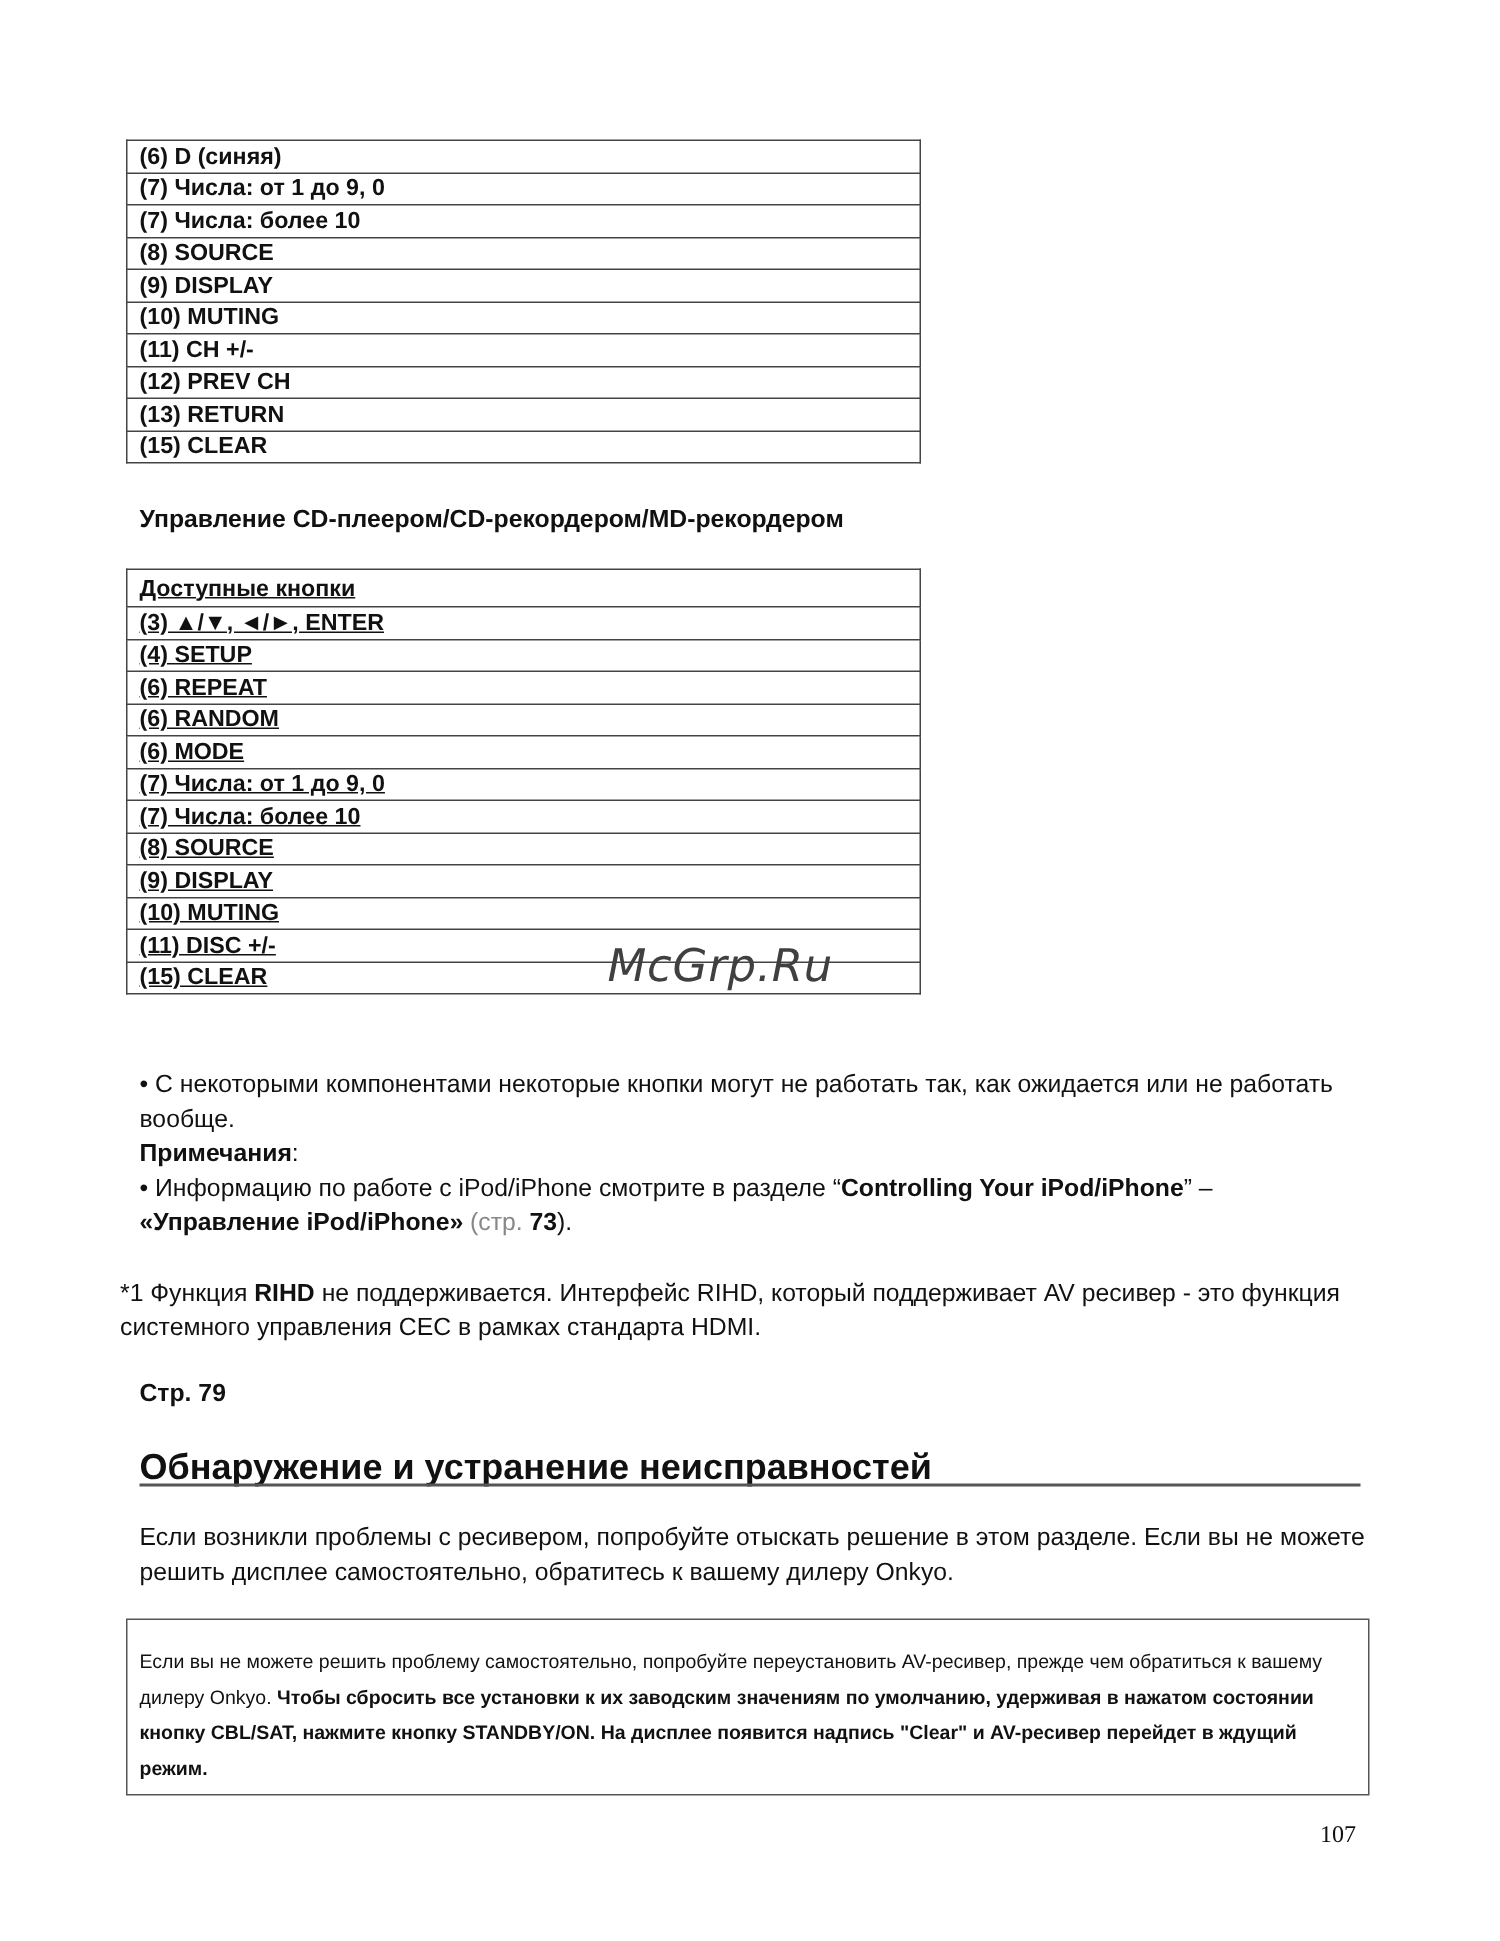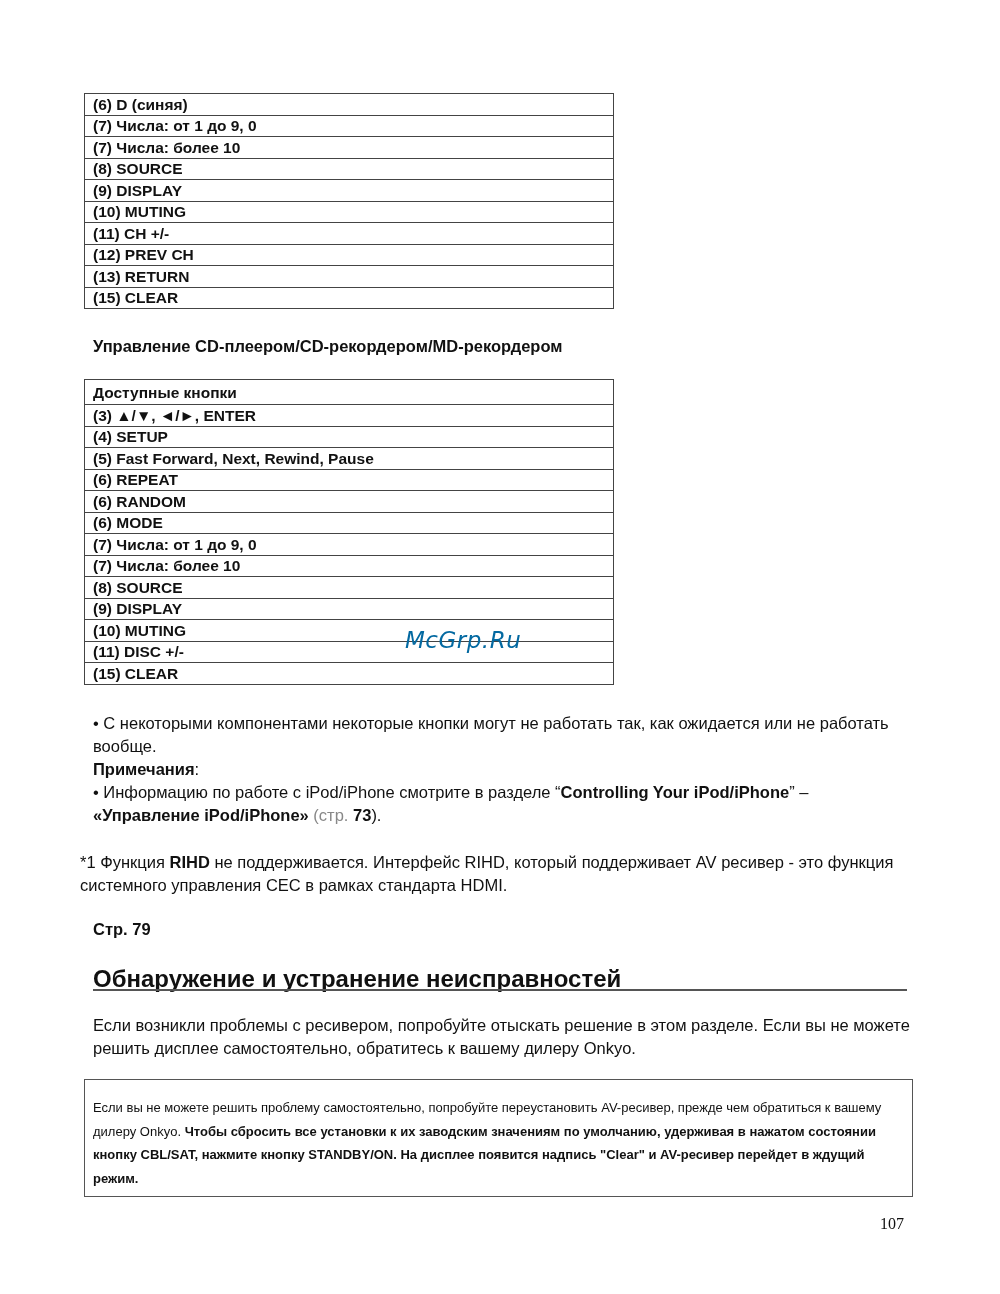--- a/index.html
+++ b/index.html
@@ -3,37 +3,37 @@
 <meta charset="utf-8">
 <style>
   html, body { margin: 0; padding: 0; background: #ffffff; }
   body { width: 1000px; height: 1294px; position: relative; overflow: hidden;
          font-family: "Liberation Sans", sans-serif; color: #111; }
   .btn-table { position: absolute; left: 84px; width: 530px; border-collapse: collapse; }
   .btn-table td { border: 1.5px solid #444; padding: 0 0 0 8px; height: 20.5px; line-height: 19px;
                   font-weight: bold; font-size: 15.5px; white-space: nowrap; }
   .btn-table td.hdr { height: 24px; }
   #table1 { top: 93px; }
-  #table2 { top: 379px; }
+  #table2 { top: 379px; text-decoration: underline; }
   .abs { position: absolute; }
   .section-title { left: 93px; top: 337px; font-weight: bold; font-size: 16.5px; }
   .notes { left: 93px; top: 712px; width: 820px; font-size: 16.5px; line-height: 23px; }
   .notes b { font-weight: bold; }
   .gray { color: #888; }
   .footnote { left: 80px; top: 851px; width: 820px; font-size: 16.5px; line-height: 23px; }
   .page-ref { left: 93px; top: 920px; font-weight: bold; font-size: 16.5px; }
   .heading { left: 93px; top: 965px; font-weight: bold; font-size: 24px; }
   .heading-rule { left: 93px; top: 989px; width: 814px; height: 0; border-top: 2px solid #555; }
   .intro { left: 93px; top: 1014px; width: 820px; font-size: 16.5px; line-height: 23px; }
   .box { left: 84px; top: 1079px; width: 808px; border: 1.5px solid #555; padding: 16px 11px 6px 8px;
          font-size: 13px; line-height: 23.5px; }
   .box b { font-weight: bold; }
   .page-number { left: 880px; top: 1215px; font-family: "Liberation Serif", serif; font-size: 16px; }
   .watermark { left: 405px; top: 627px; font-family: "DejaVu Sans", sans-serif; font-style: italic;
-               font-size: 23px; color: #0369a1; letter-spacing: 0.5px; text-align: center; }
+               font-size: 30px; color: #404040; letter-spacing: 0.5px; text-align: center; }
 </style>
 </head>
 <body>
 
 <table id="table1" class="btn-table">
   <tbody>
     <tr>
         <td>(6) D (синяя)</td>
       </tr>
     <tr>
@@ -71,23 +71,20 @@
 <table id="table2" class="btn-table">
   <tbody>
     <tr>
         <td class="hdr">Доступные кнопки</td>
       </tr>
     <tr>
         <td>(3) ▲/▼, ◄/►, ENTER</td>
       </tr>
     <tr>
         <td>(4) SETUP</td>
-      </tr>
-    <tr>
-        <td>(5) Fast Forward, Next, Rewind, Pause</td>
       </tr>
     <tr>
         <td>(6) REPEAT</td>
       </tr>
     <tr>
         <td>(6) RANDOM</td>
       </tr>
     <tr>
         <td>(6) MODE</td>
       </tr>

